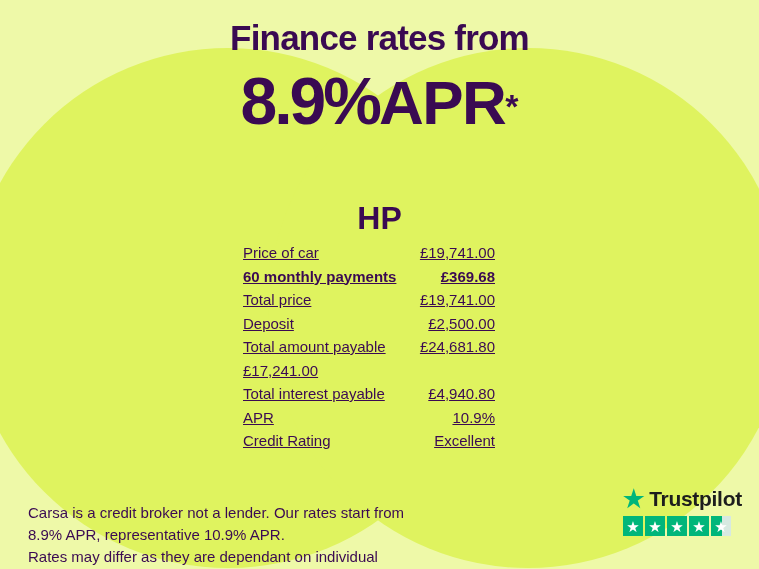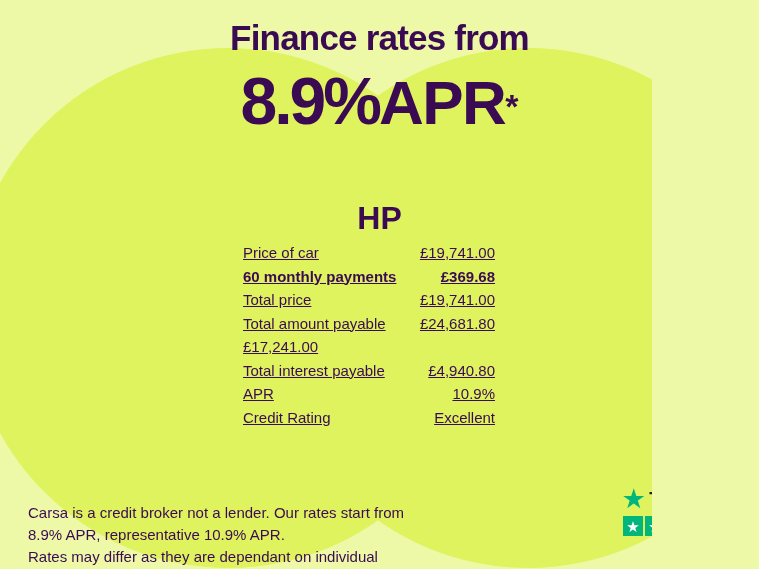--- a/index.html
+++ b/index.html
@@ -8,21 +8,21 @@
   }
   body {
     width: 759px;
     height: 569px;
     font-family: "Liberation Sans", sans-serif;
     background: #eef9a8;
     overflow: hidden;
   }
   .stage {
     position: relative;
-    width: 652px;
+    width: 759px;
     height: 569px;
     background: #eef9a8;
     overflow: hidden;
   }
   
   .blob {
     position: absolute;
     border-radius: 50%;
     background: #dff35f;
   }
@@ -195,20 +195,24 @@
       </div>
       <div class="row bold">
         <span class="label">60 monthly payments</span>
         <span class="value">£369.68</span>
       </div>
       <div class="row">
         <span class="label">Total price</span>
         <span class="value">£19,741.00</span>
       </div>
       <div class="row">
+        <span class="label">Deposit</span>
+        <span class="value">£2,500.00</span>
+      </div>
+      <div class="row">
         <span class="label">Total amount payable</span>
         <span class="value">£24,681.80</span>
       </div>
       <div class="row">
         <span class="value">£17,241.00</span>
       </div>
       <div class="row">
         <span class="label">Total interest payable</span>
         <span class="value">£4,940.80</span>
       </div>

